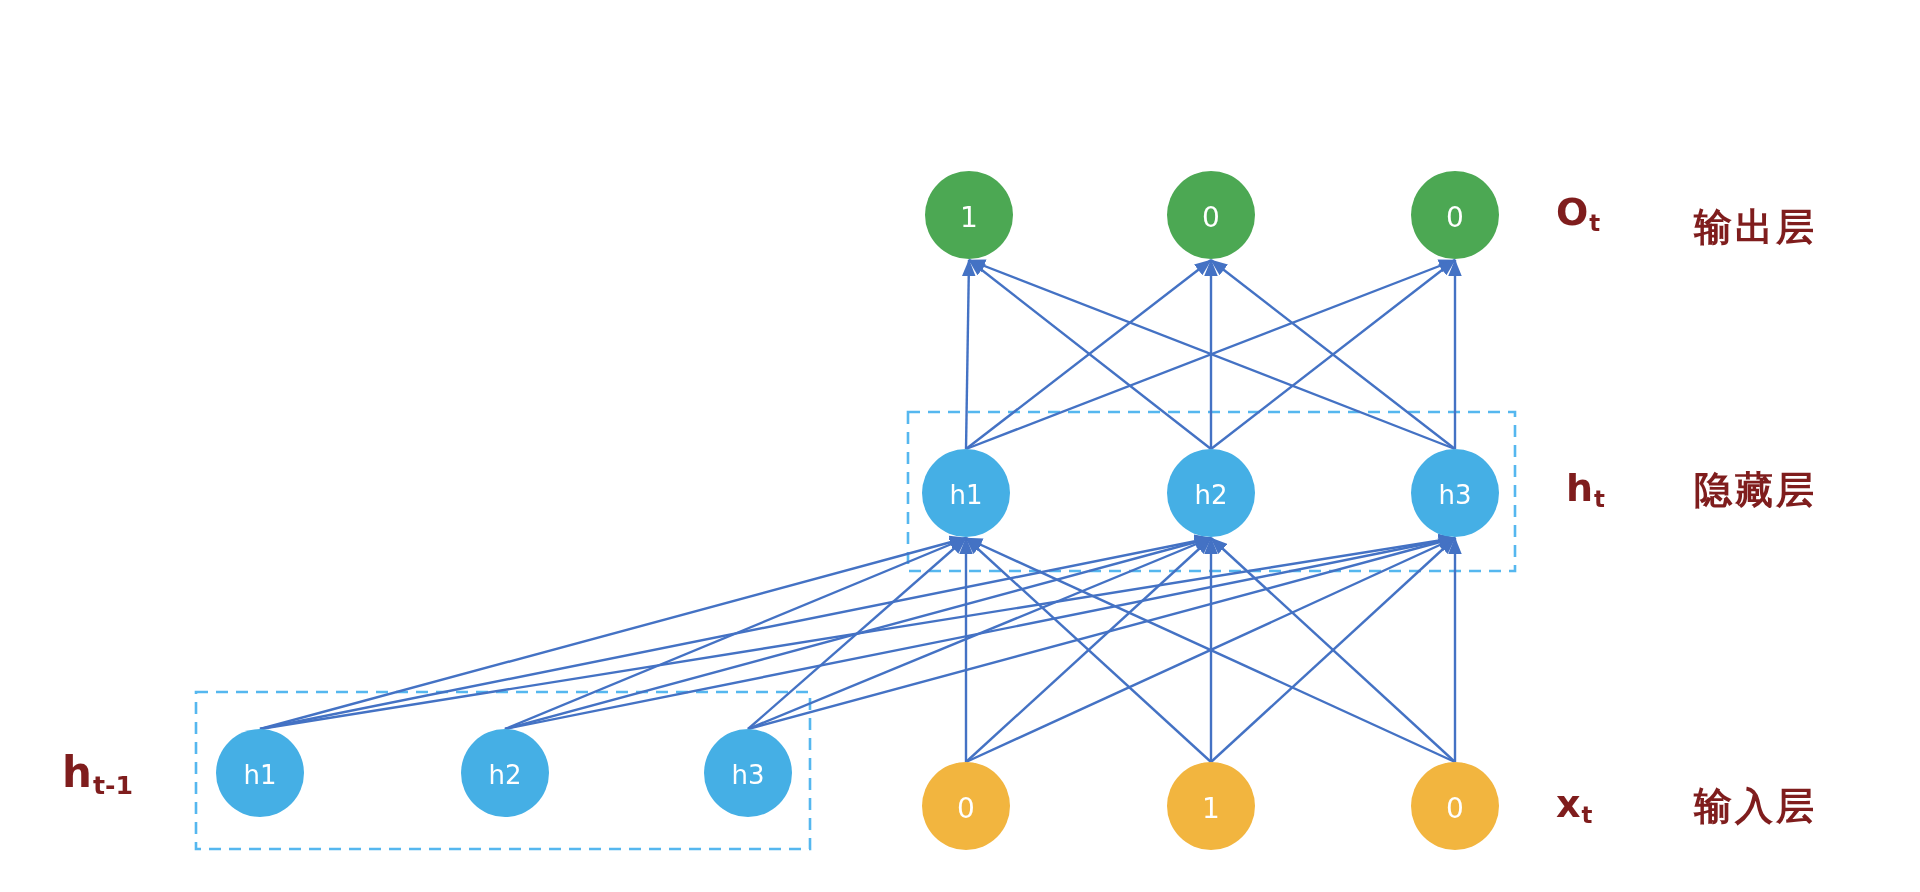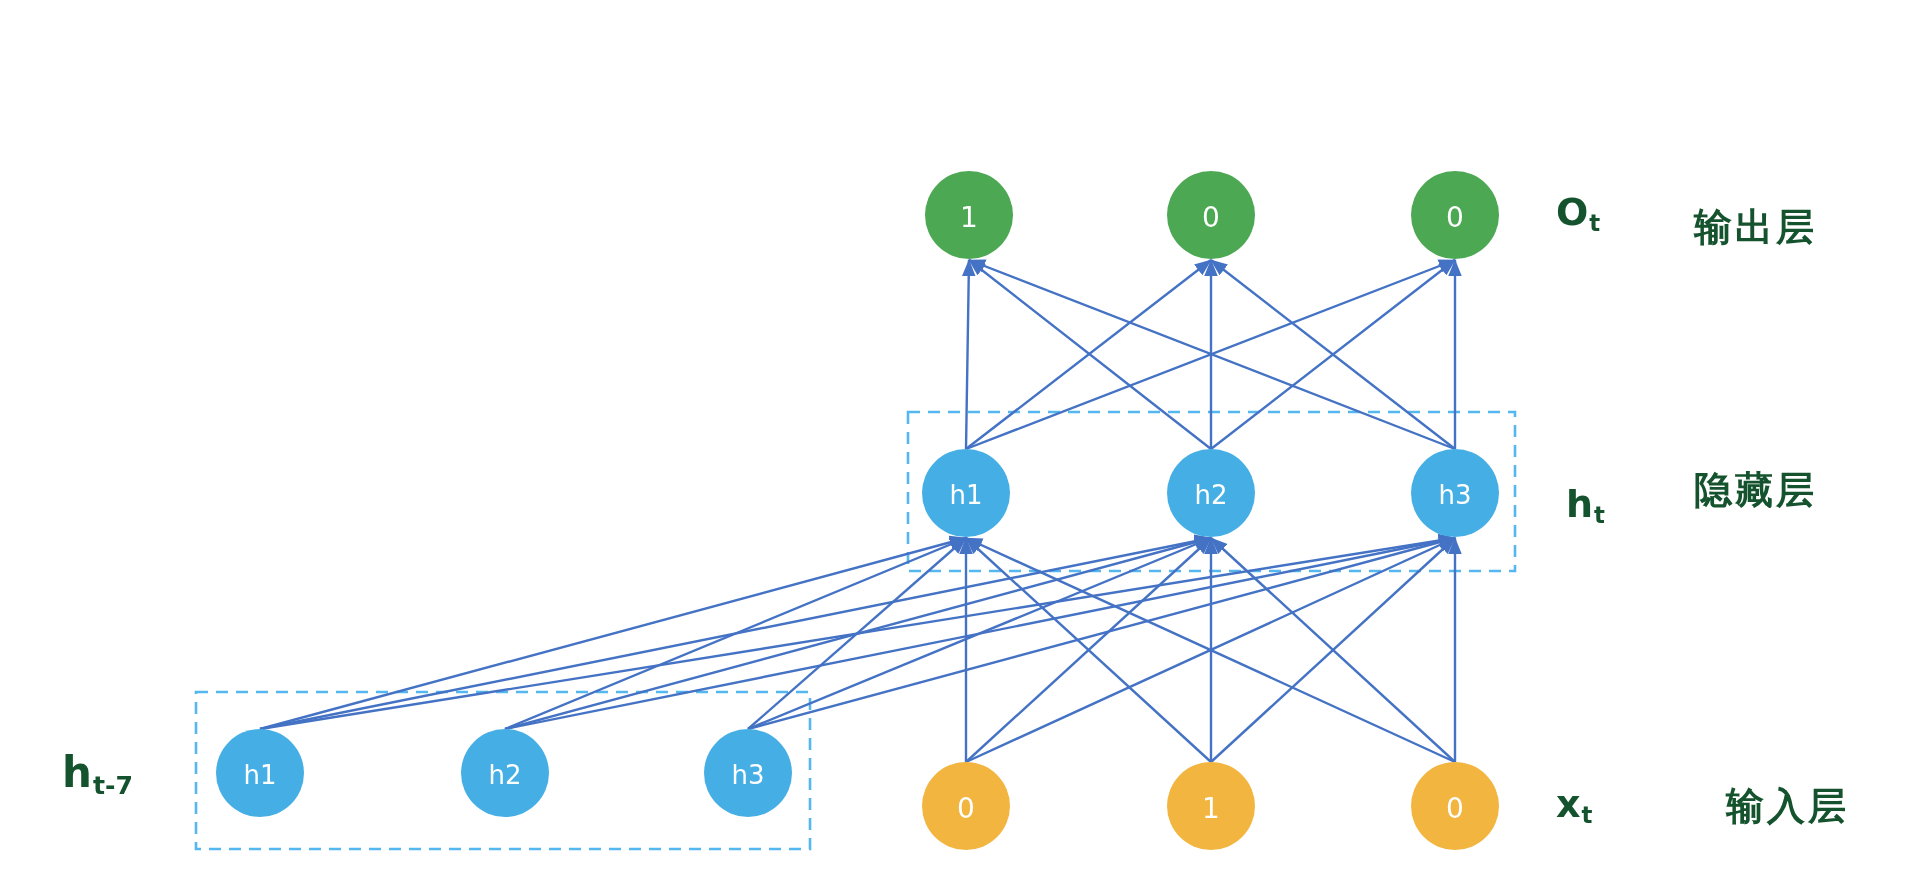--- a/index.html
+++ b/index.html
@@ -21,21 +21,21 @@
   .stage svg {
     position: absolute;
     left: 0;
     top: 0;
     width: 1920px;
     height: 892px;
   }
   .lbl {
     position: absolute;
     font-weight: 700;
-    color: #14532d;
+    color: #7f1d1d;
     white-space: nowrap;
     line-height: 1.1;
   }
   .sym { font-size: 38px; }
   .cjk { font-size: 38px; letter-spacing: 3px; }
   .lbl sub {
     font-size: 0.60em;
     vertical-align: -0.28em;
     margin-left: 1px;
     font-weight: 700;
@@ -105,27 +105,27 @@
       <text x="1211" y="808" fill="#ffffff" text-anchor="middle" dominant-baseline="central" font-size="28" font-family="&quot;DejaVu Sans&quot;, &quot;Liberation Sans&quot;, sans-serif">1</text>
       <circle cx="1455" cy="806" r="44" fill="#F2B53F"></circle>
       <text x="1455" y="808" fill="#ffffff" text-anchor="middle" dominant-baseline="central" font-size="28" font-family="&quot;DejaVu Sans&quot;, &quot;Liberation Sans&quot;, sans-serif">0</text>
     </svg>
 
   <div class="lbl sym" style="left:1556px; top:192px;">
     <span>O</span><sub>t</sub>
   </div>
   <div class="lbl cjk" style="left:1694px; top:207px;">输出层</div>
 
-  <div class="lbl sym" style="left:1566px; top:468px;margin-top:16px;">
+  <div class="lbl sym" style="left:1566px; top:468px;">
     <span>h</span><sub>t</sub>
   </div>
   <div class="lbl cjk" style="left:1694px; top:470px;">隐藏层</div>
 
   <div class="lbl sym" style="left:1556px; top:784px;text-align:center;">
     <span>x</span><sub>t</sub>
   </div>
-  <div class="lbl cjk" style="left:1694px; top:786px;margin-left:32px;">输入层</div>
+  <div class="lbl cjk" style="left:1694px; top:786px;">输入层</div>
 
   <div class="lbl sym" style="left:62px; top:750px; font-size:42px;">
-    <span>h</span><sub>t-7</sub>
+    <span>h</span><sub>t-1</sub>
   </div>
 
 </div>
 
 </body></html>

